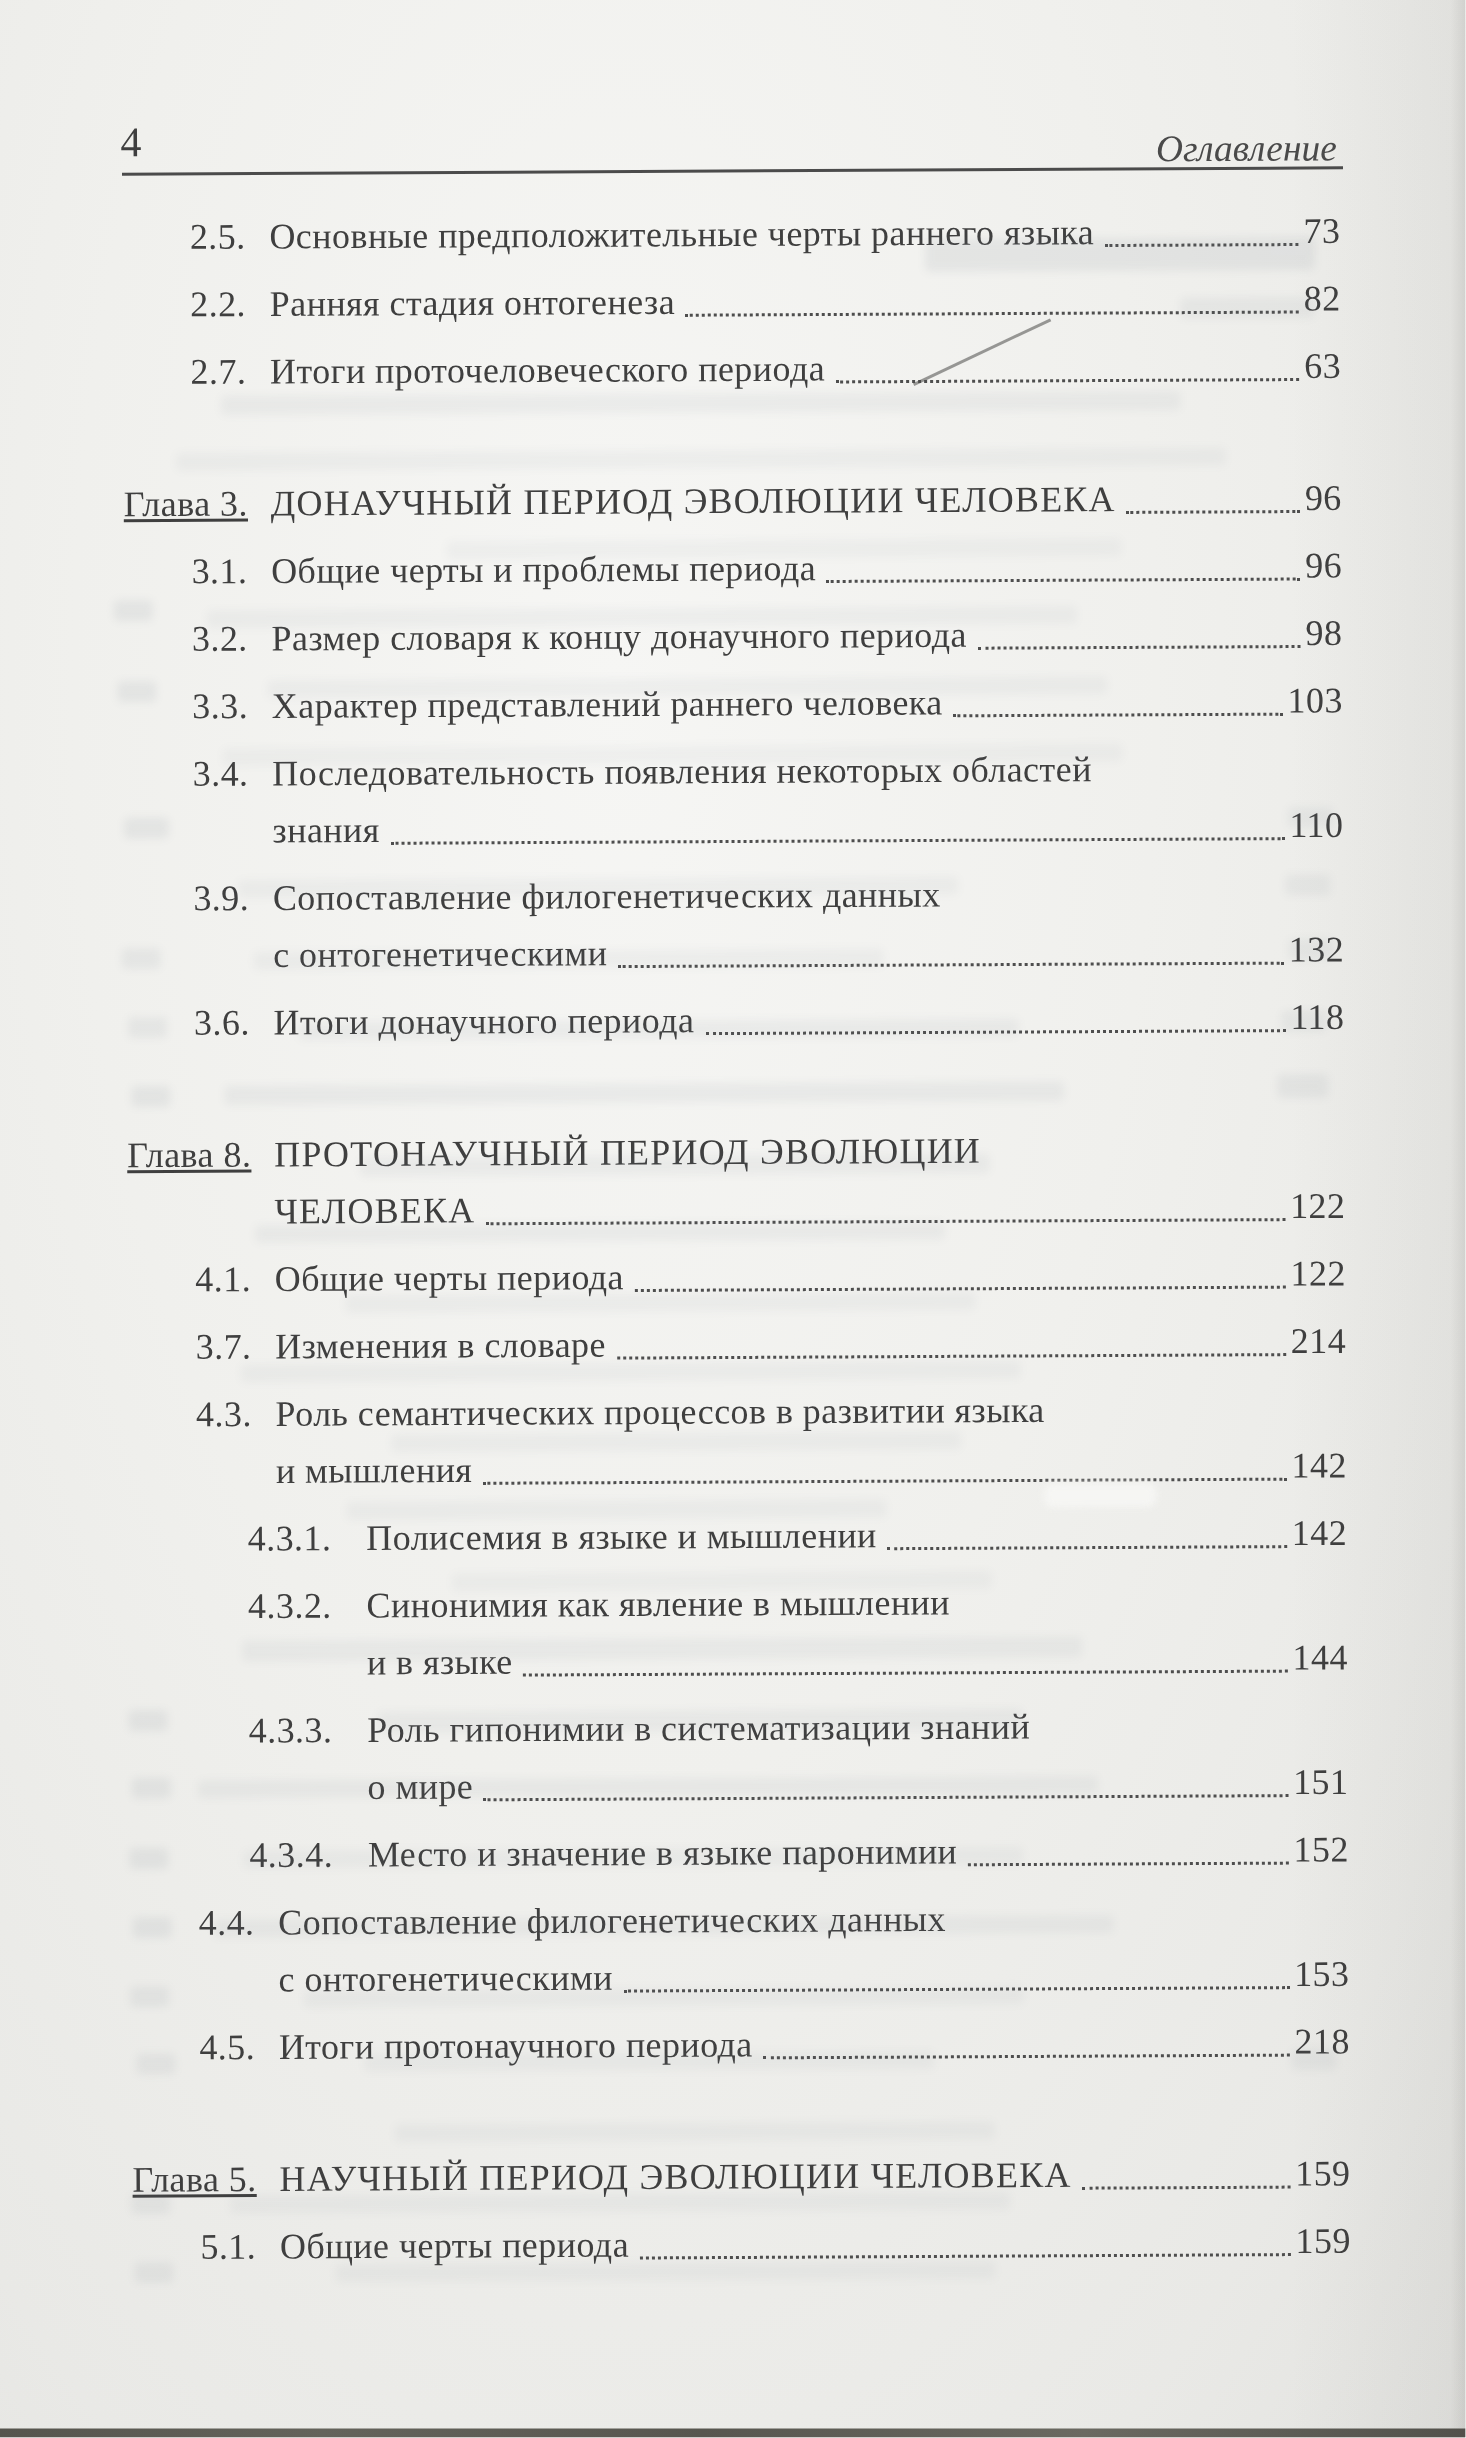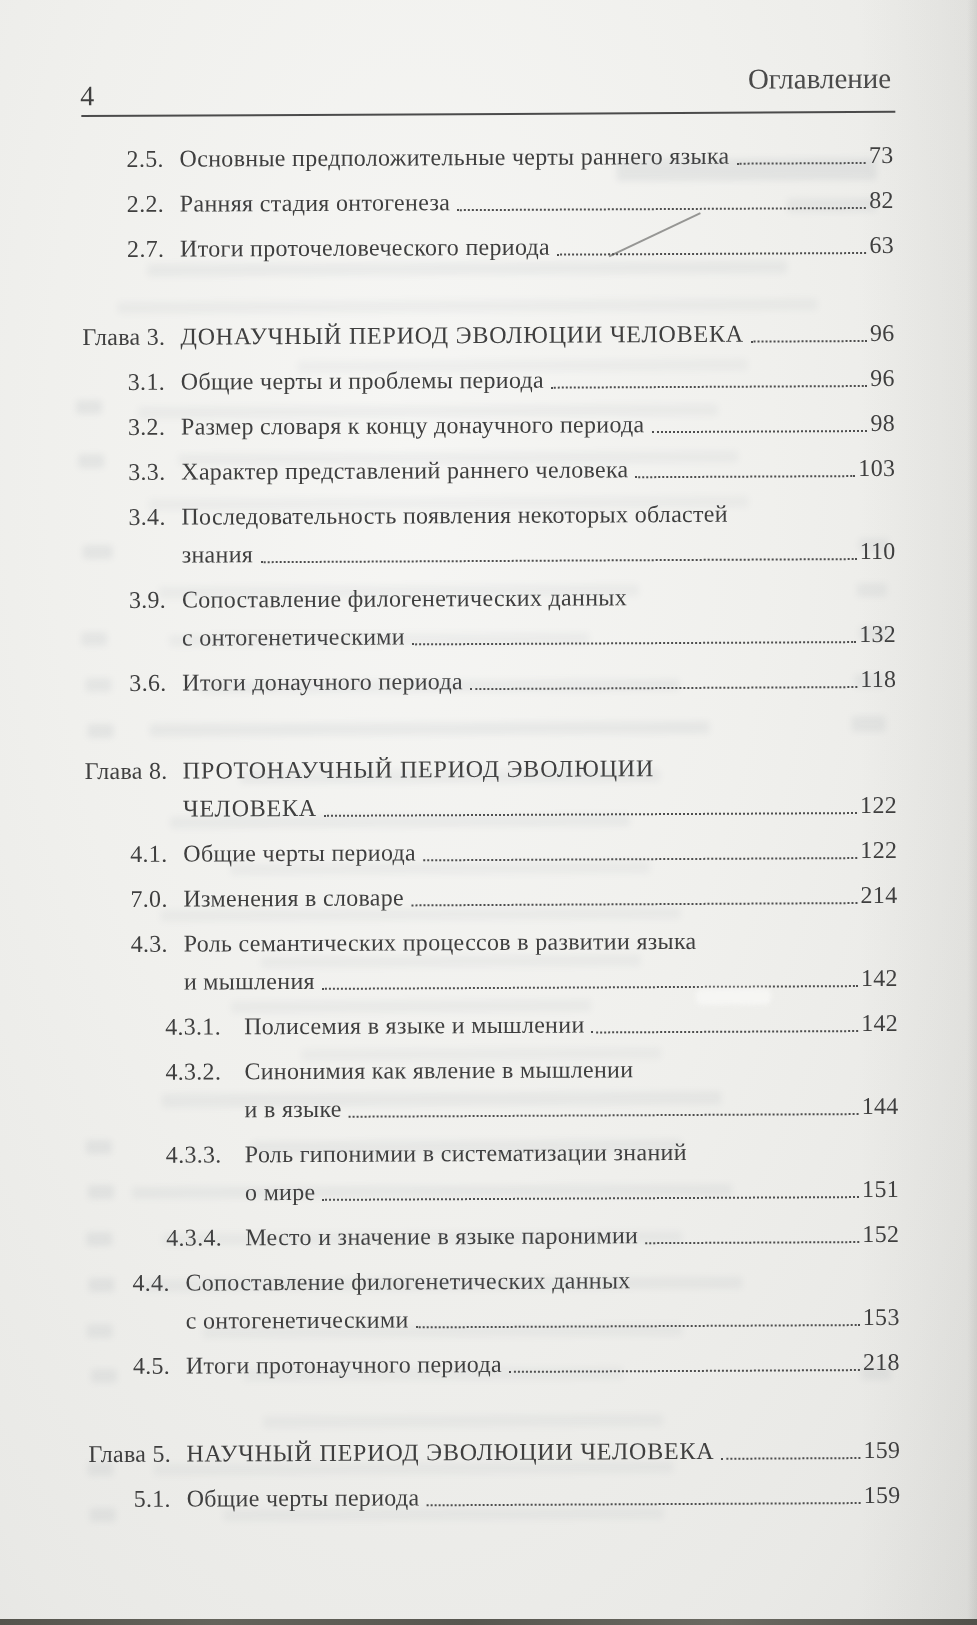--- a/index.html
+++ b/index.html
@@ -6,30 +6,30 @@
   body{
     width:977px;height:1625px;position:relative;overflow:hidden;
     background:
       linear-gradient(to right, rgba(0,0,0,0) 88%, rgba(90,90,85,.07) 100%),
       radial-gradient(ellipse at 42% 28%, #f6f6f4 0%, #f0f0ed 45%, #e9e9e6 82%, #e3e3e0 100%);
     font-family:"Liberation Serif","DejaVu Serif",serif;
     color:#3f3f3f;
   }
   .scan{position:absolute;inset:0;transform:rotate(-0.3deg);transform-origin:50% 50%;}
   .pagenum{position:absolute;left:84px;top:78px;font-size:28px;}
-  .header-title{position:absolute;right:82px;top:64px;font-size:29px;color:#4a4a4a;}
+  .header-title{position:absolute;right:82px;top:88px;font-size:25px;font-style:italic;color:#4a4a4a;}
   .rule{position:absolute;left:85px;right:78px;top:113px;border-top:2px solid #4b4b4b;}
   .toc{position:absolute;left:85px;top:143px;width:812px;font-size:24px;letter-spacing:.3px;}
   .row{display:flex;align-items:baseline;height:29px;line-height:29px;margin-top:16px;white-space:nowrap;}
   .row:first-child{margin-top:0;}
   .row.wrap{margin-top:9px;}
   .row.chapter{margin-top:59px;}
   .row.chapter.wrap{margin-top:9px;}
   .chapter{padding-left:0;}
-  .chapter .num{width:98px;flex:0 0 98px;}
+  .chapter .num{width:98px;flex:0 0 98px;text-decoration:underline;}
   .chapter.wrap{padding-left:98px;}
   .chapter .txt{letter-spacing:.8px;}
   .item{padding-left:45px;}
   .item .num{width:53px;flex:0 0 53px;}
   .item.wrap{padding-left:98px;}
   .subitem{padding-left:79px;}
   .subitem .num{width:79px;flex:0 0 79px;}
   .subitem.wrap{padding-left:158px;}
   .num,.txt{flex:0 0 auto;}
   .leader{flex:1 1 auto;min-width:14px;align-self:flex-end;border-bottom:2.5px dotted #4e4e4e;margin:0 3px 6px 7px;}
@@ -126,21 +126,21 @@
         <span class="leader"></span>
         <span class="page">122</span>
       </div>
       <div class="row item">
         <span class="num">4.1.</span>
         <span class="txt">Общие черты периода</span>
         <span class="leader"></span>
         <span class="page">122</span>
       </div>
       <div class="row item">
-        <span class="num">7.0.</span>
+        <span class="num">3.7.</span>
         <span class="txt">Изменения в словаре</span>
         <span class="leader"></span>
         <span class="page">214</span>
       </div>
       <div class="row item">
         <span class="num">4.3.</span>
         <span class="txt">Роль семантических процессов в развитии языка</span>
       </div>
       <div class="row item wrap">
         <span class="txt">и мышления</span>

